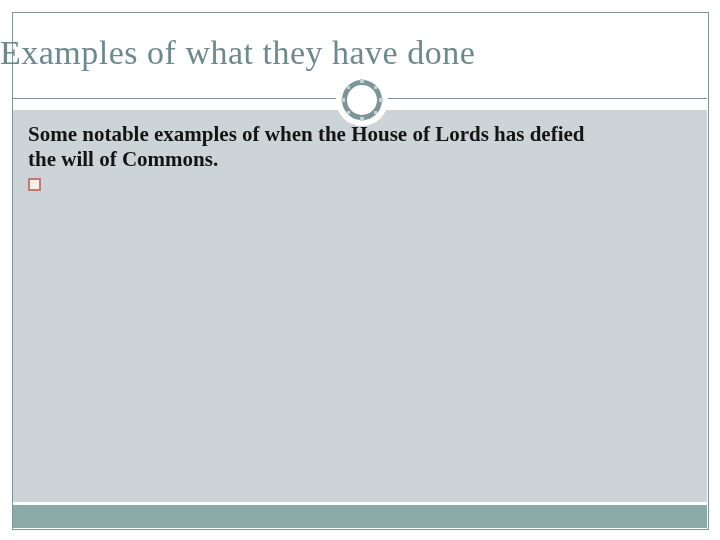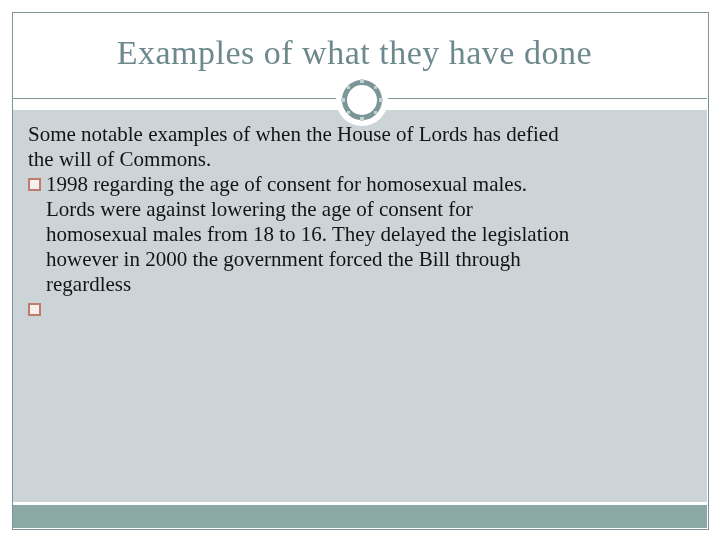--- a/index.html
+++ b/index.html
@@ -25,21 +25,21 @@
     height: 516px;
     border: 1px solid var(--frame);
     box-sizing: content-box;
     z-index: 1;
   }
   .slide-title {
     position: absolute;
     left: 0;
     top: 34px;
     width: 592px;
-    text-align: right;
+    text-align: left;
     font-size: 34px;
     line-height: 38px;
     color: var(--title);
     z-index: 2;
     letter-spacing: 0.5px;
   }
   .divider {
     position: absolute;
     left: 13px;
     top: 98px;
@@ -76,20 +76,21 @@
   }
   .body-text {
     position: absolute;
     left: 28px;
     top: 122px;
     width: 668px;
     font-size: 21px;
     line-height: 25px;
     color: var(--body_text);
     z-index: 4;
+    font-weight: bold;
   }
   .intro-para {
     margin: 0;
   }
   .bullet-item {
     position: relative;
     padding-left: 18px;
     margin: 0;
   }
   .bullet-square {
@@ -129,21 +130,20 @@
   </svg>
 
   <div class="bottom-bar"></div>
 
   <div class="body-text">
 
     <p class="intro-para">Some notable examples of when the House of Lords has defied<br>the will of Commons.</p>
 
     <div class="bullet-item">
       <span class="bullet-square"></span>
-      <span>1998 regarding the age of consent for homosexual males.<br>Lords were against lowering the age of consent for<br>homosexual males from 18 to 16. They delayed the legislation<br>however in 2000 the government forced the Bill through<br>regardless</span>
     </div>
 
     <div class="bullet-item">
       <span class="bullet-square"></span>
     </div>
 
     <div class="bullet-item">
       <span class="bullet-square"></span>
     </div>
 

